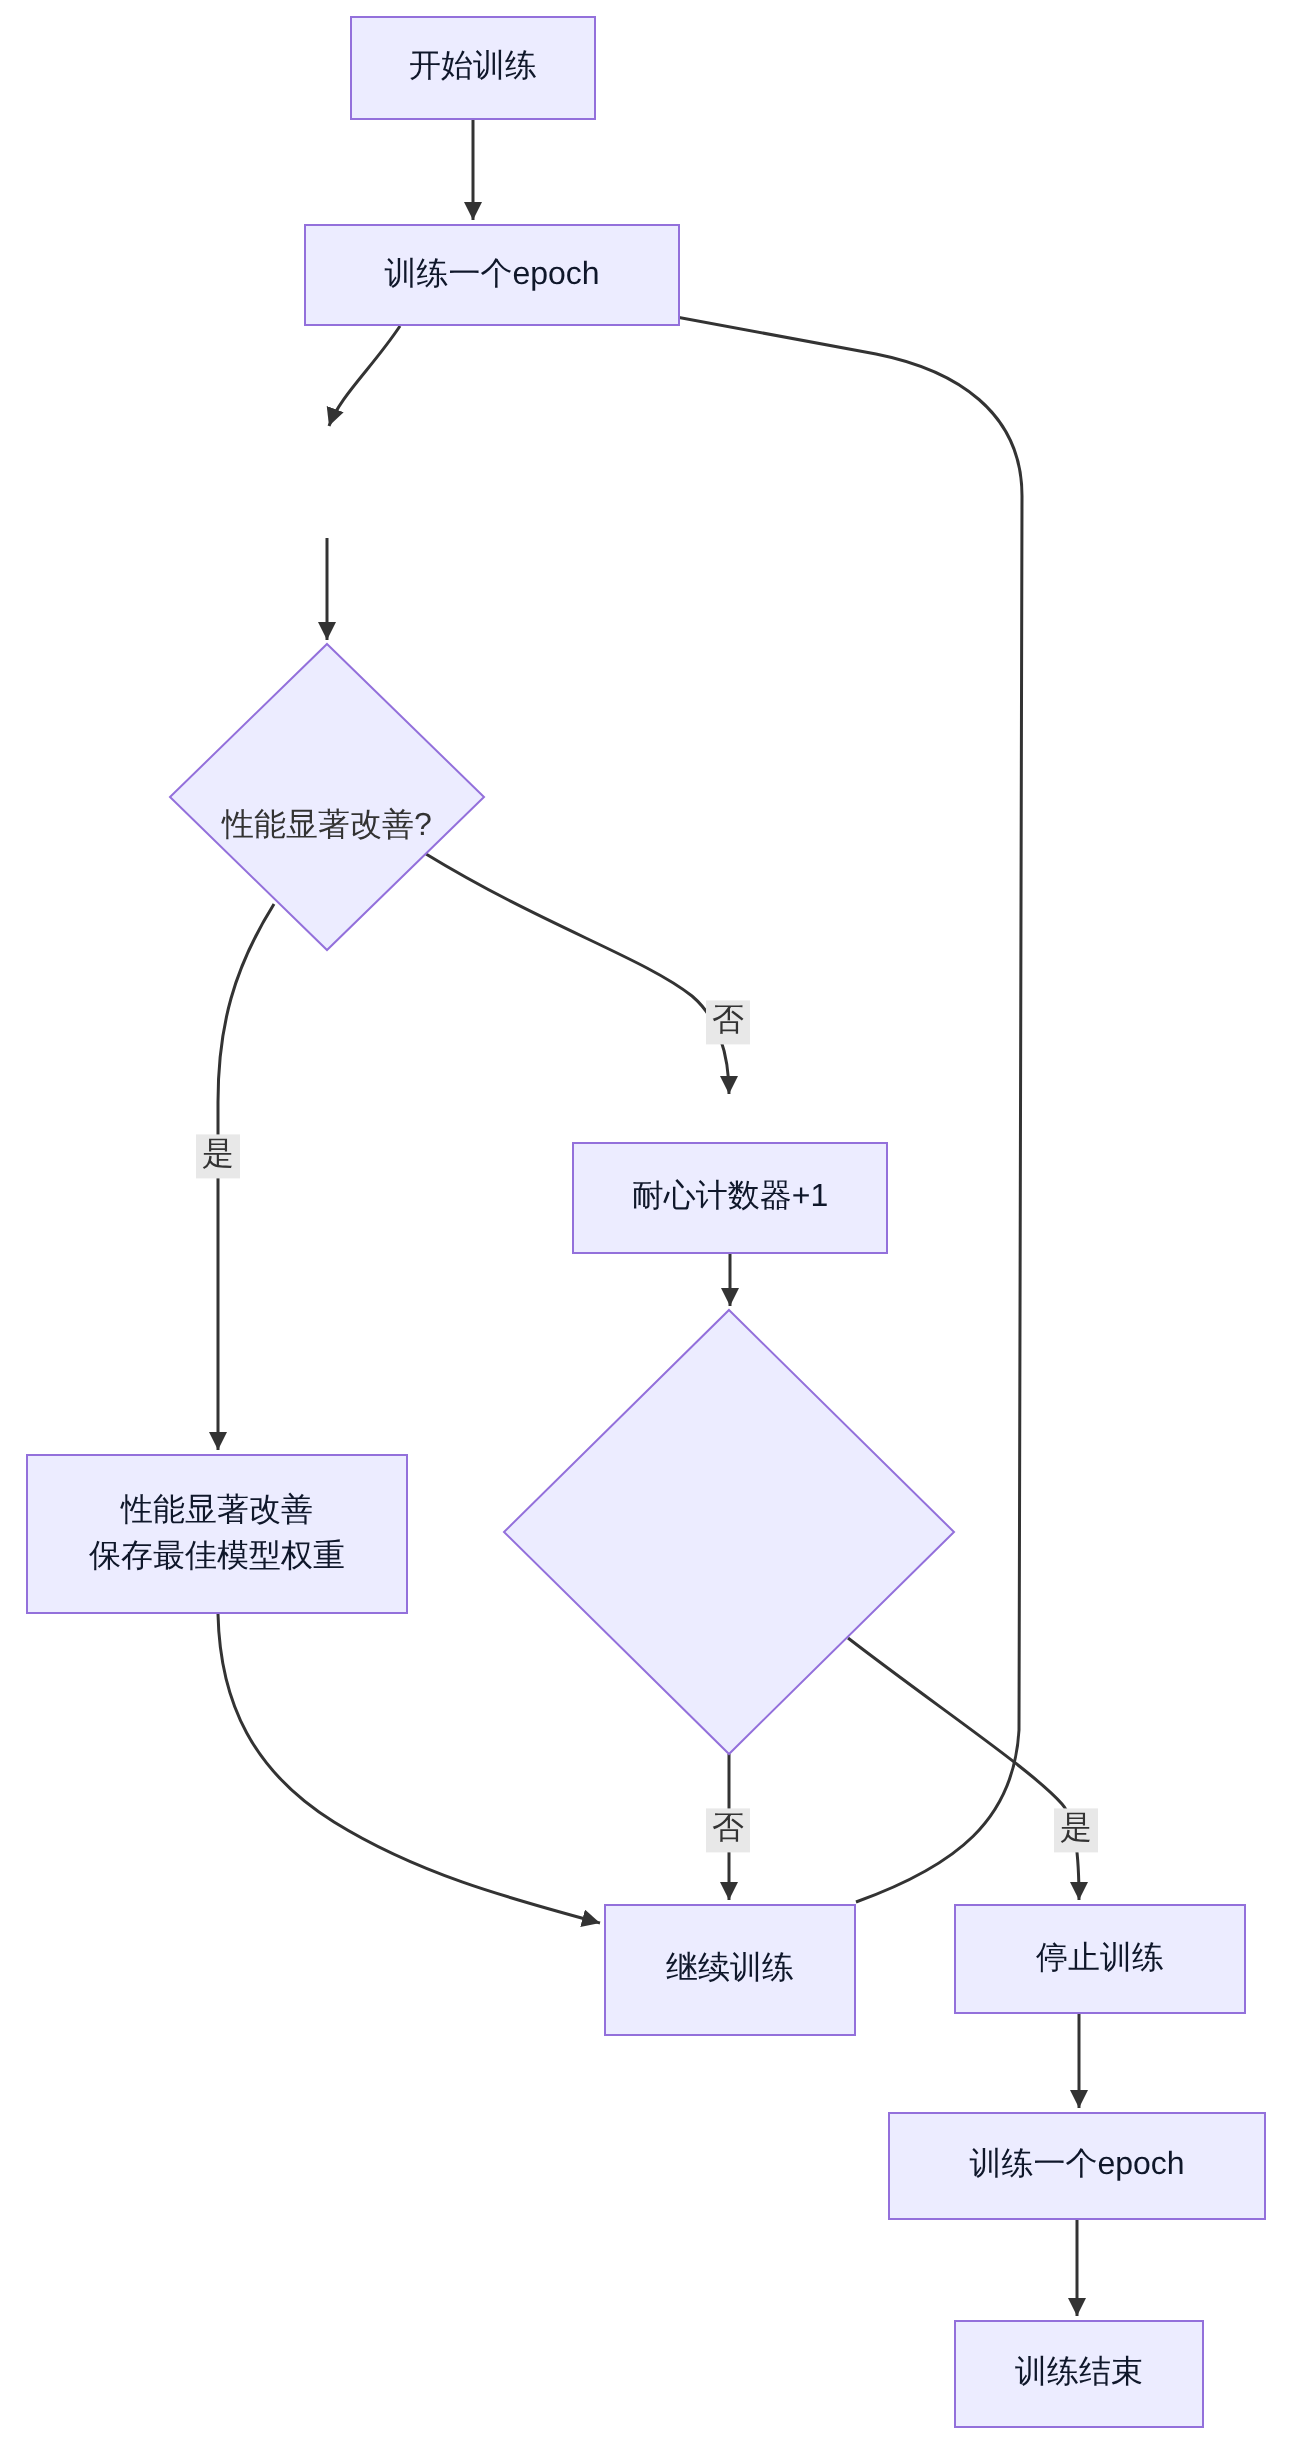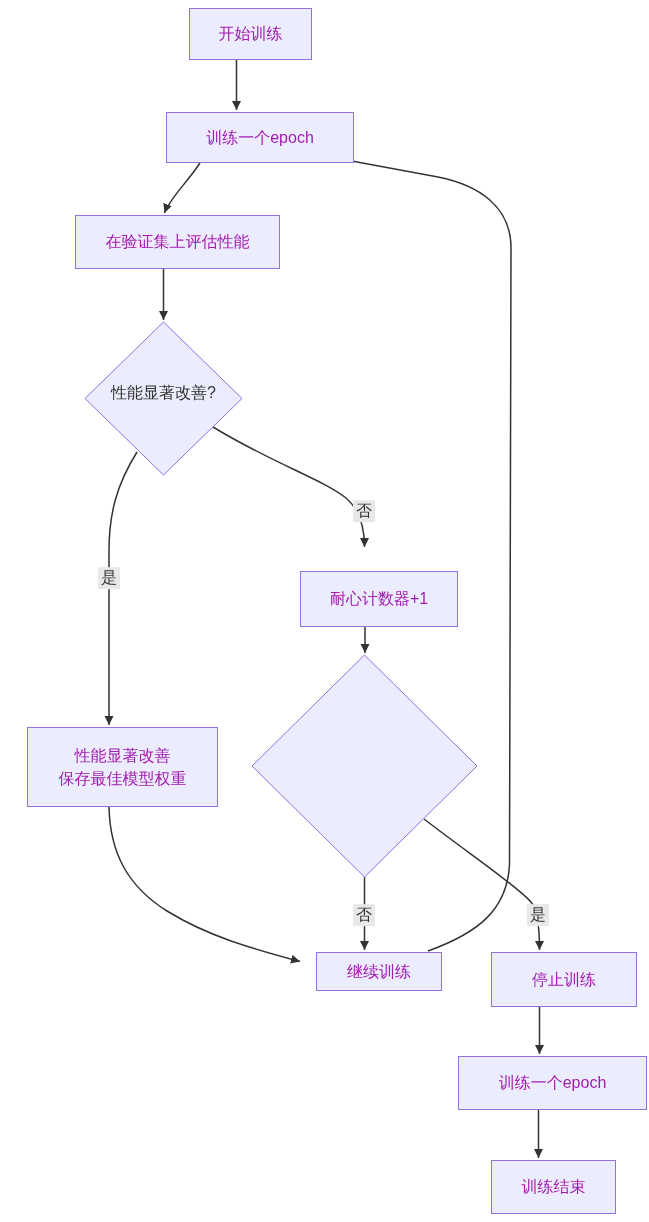--- a/index.html
+++ b/index.html
@@ -23,22 +23,21 @@
     position: absolute;
     box-sizing: border-box;
     background: #ECECFF;
     border: 1px solid #9370DB;
     display: flex;
     flex-direction: column;
     justify-content: center;
     text-align: center;
     font-size: 16px;
     line-height: 1.45;
-    color: #a21caf;
-    margin-left: 14px;
+    color: #0f172a;
   }
   .diamond-label {
     position: absolute;
     transform: translate(-50%, -50%);
     font-size: 16px;
     white-space: nowrap;
     color: #333333;
   }
   .edge-label {
     position: absolute;
@@ -80,49 +79,46 @@
   </svg>
 
   <div class="node" style="left:175px; top:8px; width:123px; height:52px;">
     <span>开始训练</span>
   </div>
 
   <div class="node" style="left:152px; top:112px; width:188px; height:51px;">
     <span>训练一个epoch</span>
   </div>
 
-  <div class="node" style="left:61px; top:215px; width:205px; height:54px;">
-    <span>在验证集上评估性能</span>
-  </div>
 
   <div class="node" style="left:286px; top:571px; width:158px; height:56px;">
     <span>耐心计数器+1</span>
   </div>
 
   <div class="node" style="left:13px; top:727px; width:191px; height:80px;">
     <span>性能显著改善</span>
     <span>保存最佳模型权重</span>
   </div>
 
-  <div class="node" style="left:302px; top:952px; width:126px; height:39px;">
+  <div class="node" style="left:302px; top:952px; width:126px; height:66px;">
     <span>继续训练</span>
   </div>
 
   <div class="node" style="left:477px; top:952px; width:146px; height:55px;">
     <span>停止训练</span>
   </div>
 
   <div class="node" style="left:444px; top:1056px; width:189px; height:54px;">
     <span>训练一个epoch</span>
   </div>
 
   <div class="node" style="left:477px; top:1160px; width:125px; height:54px;">
     <span>训练结束</span>
   </div>
 
-  <div class="diamond-label" style="left:163.5px; top:393px;">性能显著改善?</div>
+  <div class="diamond-label" style="left:163.5px; top:413px;">性能显著改善?</div>
 
   <div class="edge-label" style="left:364px; top:511px;">否</div>
   <div class="edge-label" style="left:109px; top:578px;">是</div>
   <div class="edge-label" style="left:364px; top:915px;">否</div>
   <div class="edge-label" style="left:538px; top:915px;">是</div>
 
 </div>
 
 </body></html>

